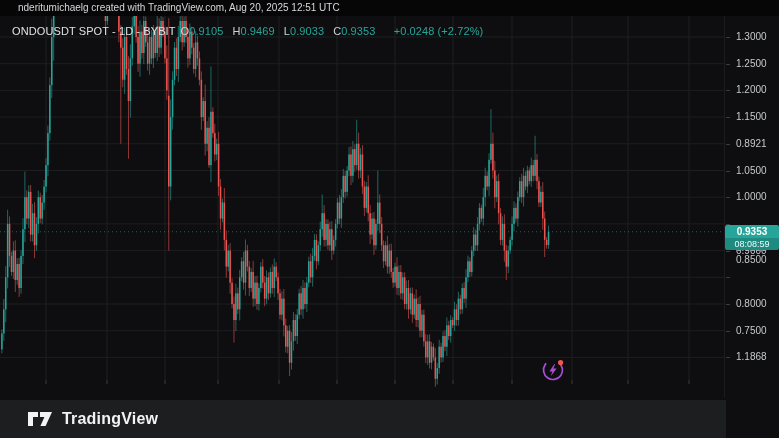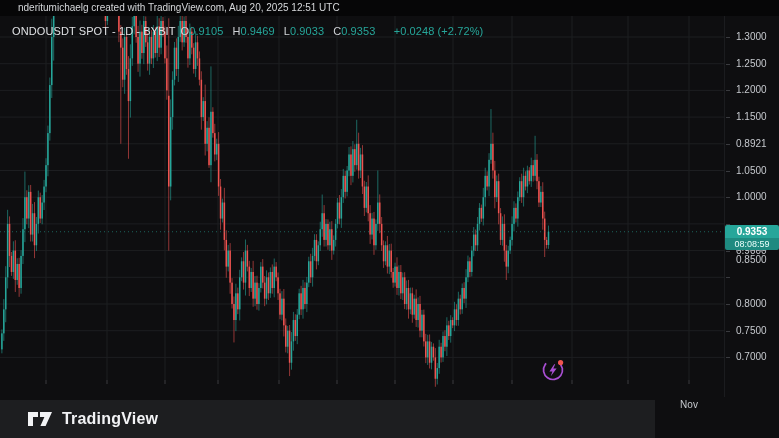--- a/index.html
+++ b/index.html
@@ -20,21 +20,21 @@
   .axis-sep{position:absolute;left:724px;top:16px;width:1px;height:381px;background:#1b1c1f;z-index:3;}
   .price-badge{position:absolute;left:725px;width:54px;z-index:5;border-radius:2px;overflow:hidden;
        text-align:center;}
   .price-badge .p{font-size:10px;font-weight:700;color:#06201d;color:#ffffff;line-height:13px;}
   .price-badge .cd{font-size:9px;color:#eafffb;line-height:12px;}
   .time-axis{position:absolute;left:0;top:396px;width:725px;height:18px;z-index:4;}
   .time-label{position:absolute;top:3px;width:40px;margin-left:-20px;text-align:center;
        font-size:10px;color:#c6c9ce;}
   .time-label.bold{font-weight:700;color:#eceef0;}
   .boost{position:absolute;z-index:5;cursor:pointer;}
-  .footer-bar{position:absolute;left:0;top:400px;width:655px;height:38px;background:#1d1e20;
+  .footer-bar{position:absolute;left:0;top:400px;width:726px;height:38px;background:#1d1e20;
        display:flex;align-items:center;z-index:6;}
   .tv-logo{margin-left:27px;display:flex;align-items:center;}
   .tv-word{margin-left:9px;font-size:16px;font-weight:700;color:#f2f3f5;letter-spacing:.2px;}
 </style>
 </head>
 <body>
 
 <div class="attribution-bar">
   <span>nderitumichaelg created with TradingView.com, Aug 20, 2025 12:51 UTC</span>
 </div>
@@ -1248,21 +1248,21 @@
     <span class="price-label" style="top: 201.9px; margin-top: 24px;">0.9500</span>
     <div class="price-tick" style="top: 207.9px;"></div>
     <span class="price-label" style="top: 228.6px;">0.9000</span>
     <div class="price-tick" style="top: 234.6px;"></div>
     <span class="price-label" style="top: 238px;">0.8500</span>
     <div class="price-tick" style="top: 261.3px;"></div>
     <span class="price-label" style="top: 282px;">0.8000</span>
     <div class="price-tick" style="top: 288px;"></div>
     <span class="price-label" style="top: 308.7px;">0.7500</span>
     <div class="price-tick" style="top: 314.7px;"></div>
-    <span class="price-label" style="top: 335.4px;">0.7000</span>
+    <span class="price-label" style="top: 335.4px;">1.1868</span>
     <div class="price-tick" style="top: 341.4px;"></div>
   </div>
 <div class="axis-sep"></div>
 
 <div class="price-badge" id="priceBadge" style="top: 225.25px;">
   <div class="p" style="background: rgb(38, 166, 154);">0.9353</div>
   <div class="cd" style="background: rgb(30, 138, 128);">08:08:59</div>
 </div>
 
 <div class="time-axis" id="timeAxis">

